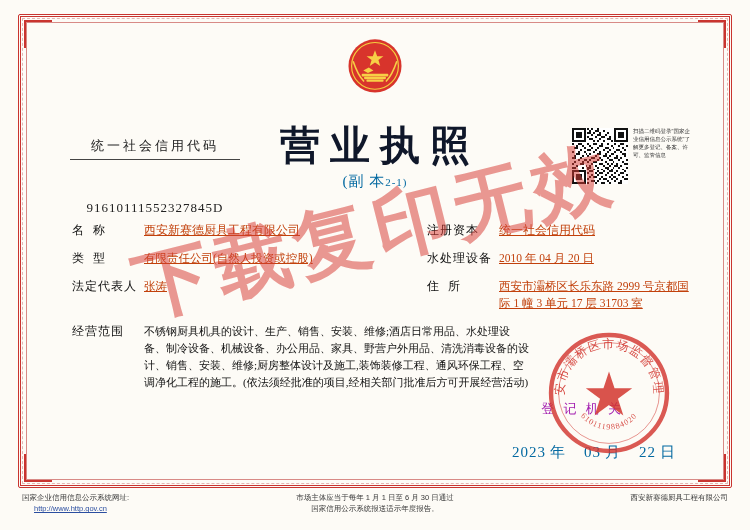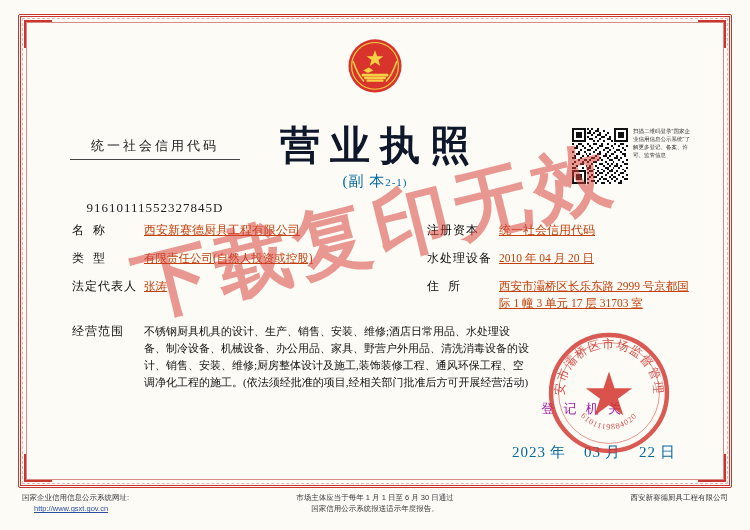--- a/index.html
+++ b/index.html
@@ -560,21 +560,21 @@
 
   <div class="date-line">
     <span class="num">2023</span><span class="unit">年</span><span class="num">03</span><span class="unit">月</span><span class="num">22</span><span class="unit">日</span>
   </div>
 
   <div class="watermark">下载复印无效</div>
 
   <div class="footer">
     <div class="f-left">
       <div>国家企业信用信息公示系统网址:</div>
-      <div class="url">http://www.gsxt.gov.cn</div>
+      <div class="url">http://www.http.gov.cn</div>
     </div>
     <div class="f-center">
       <div>市场主体应当于每年 1 月 1 日至 6 月 30 日通过</div>
       <div>国家信用公示系统报送适示年度报告。</div>
     </div>
     <div class="f-right">
       <div>西安新赛德厨具工程有限公司</div>
     </div>
   </div>
 

